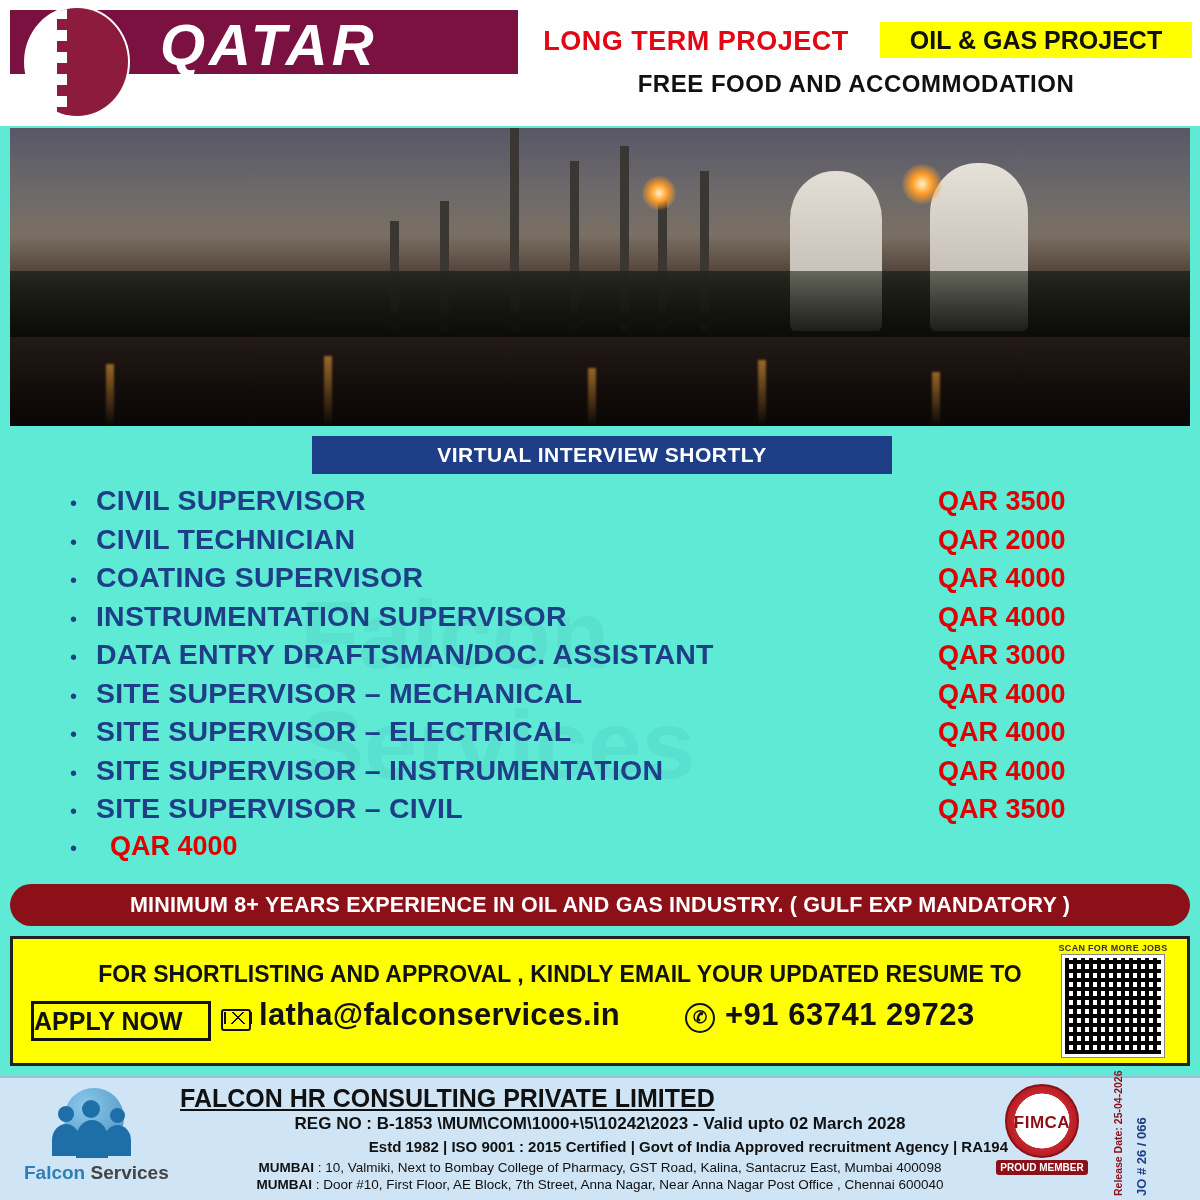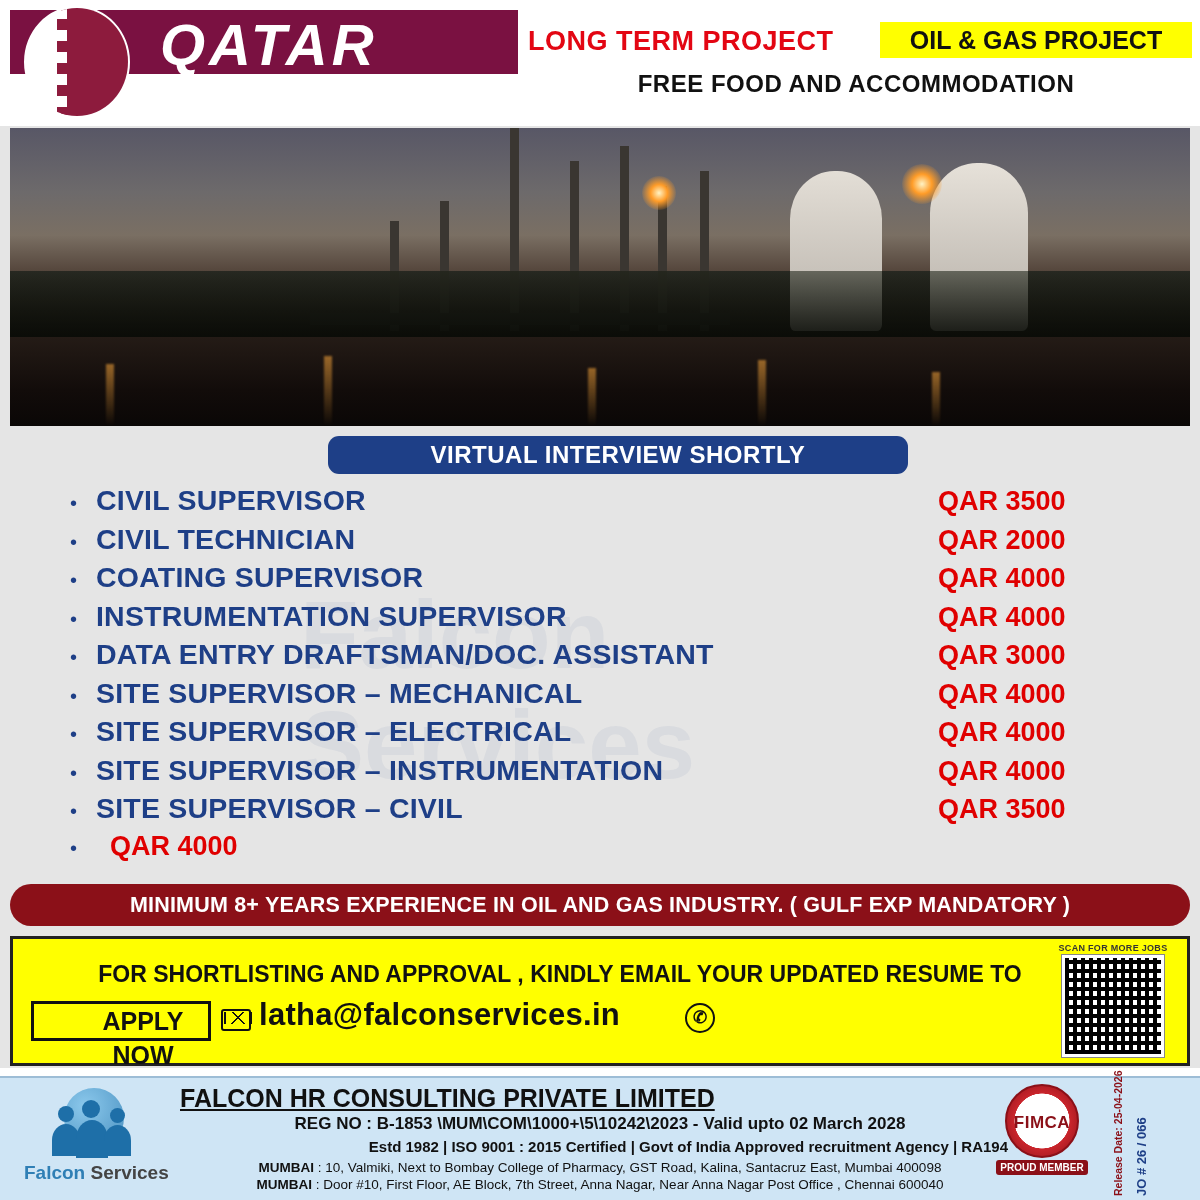--- a/index.html
+++ b/index.html
@@ -2,21 +2,21 @@
 <html><head>
 <meta charset="utf-8">
 <style>
   * { box-sizing: border-box; margin: 0; padding: 0; }
   body {
     width: 1200px; height: 1200px;
     font-family: "Liberation Sans", sans-serif;
     background: #ffffff;
     overflow: hidden;
   }
-  .poster { position: relative; width: 1200px; height: 1068px; background: #e5e5e5; }
+  .poster { position: relative; width: 1200px; height: 1200px; background: #5eead4; }
 
   
   .header { position: relative; height: 126px; width: 1200px; background: #ffffff; }
   .qatar-band {
     position: absolute; left: 8px; top: 8px; width: 512px; height: 68px;
     background: #7a1141; border: 2px solid #ffffff;
   }
   .qatar-text {
     position: absolute; left: 150px; top: 6px;
     font-size: 58px; font-weight: bold; font-style: italic;
@@ -27,21 +27,21 @@
     position: absolute; left: 24px; top: 6px; width: 106px; height: 112px;
     border-radius: 50%; overflow: hidden; border: 2px solid #ffffff;
     background: #ffffff; z-index: 5;
   }
   .flag-left { position: absolute; left: 0; top: 0; width: 34%; height: 100%; background: #ffffff; }
   .flag-right { position: absolute; right: 0; top: 0; width: 66%; height: 100%; background: #8d1b3d; }
   .flag-zig { position: absolute; left: 30%; top: 0; width: 10%; height: 100%; background:
      repeating-linear-gradient(to bottom, #ffffff 0 11px, #8d1b3d 11px 22px); }
 
   .ltp {
-    position: absolute; left: 528px; top: 26px; width: 336px; text-align: left;
+    position: absolute; left: 528px; top: 26px; width: 336px; text-align: center;
     color: #e30613; font-size: 27px; font-weight: bold; letter-spacing: .5px;
   }
   .ogp {
     position: absolute; left: 880px; top: 22px; width: 312px; height: 36px;
     background: #ffff00; color: #111111; font-size: 25px; font-weight: bold;
     text-align: center; line-height: 36px;
   }
   .ffa {
     position: absolute; left: 520px; top: 70px; width: 672px; text-align: center;
     color: #111111; font-size: 24px; font-weight: bold; letter-spacing: .5px;
@@ -65,23 +65,23 @@
   .water { position:absolute; left:0; bottom:0; width:100%; height:30%;
     background: linear-gradient(to bottom, #241b16 0%, #120c0a 60%, #0a0706 100%); }
   .treeline { position:absolute; left:0; bottom:28%; width:100%; height:24%;
     background: linear-gradient(to bottom, rgba(20,26,14,.55), rgba(8,10,6,.95)); }
   .lamp { position:absolute; border-radius:50%; background: radial-gradient(circle, #ffeab0 0%, #ffb347 28%, rgba(255,150,40,0) 72%); }
   .flare { position:absolute; border-radius:50%; background: radial-gradient(circle, #fff3c4 0%, #ff9c28 35%, rgba(255,120,20,0) 75%); }
   .refl { position:absolute; background: linear-gradient(to bottom, rgba(255,170,60,.55), rgba(255,140,40,0)); filter: blur(1px); }
 
   
   .vi-bar {
-    position: absolute; left: 328px; top: 436px; width: 580px; height: 38px;
-    background: #1e3f87; color: #ffffff; font-size: 24px; font-weight: bold;
-    text-align: center; line-height: 38px; letter-spacing: .5px; border-radius: 11px;
+    position: absolute; left: 312px; top: 436px; width: 580px; height: 38px;
+    background: #1e3f87; color: #ffffff; font-size: 21px; font-weight: bold;
+    text-align: center; line-height: 38px; letter-spacing: .5px;
   }
 
   
   .wm {
     position:absolute; left: 300px; top: 500px; width: 640px; height: 380px;
     color: rgba(30,63,135,.06); font-size: 96px; font-weight: bold;
     display:flex; align-items:center; justify-content:center; pointer-events:none;
   }
 
   
@@ -110,21 +110,21 @@
     position: absolute; left: 10px; top: 936px; width: 1180px; height: 130px;
     background: #ffff00; border: 3px solid #222222;
   }
   .apply-line1 {
     position: absolute; left: 42px; top: 22px; width: 1010px;
     color: #111111; font-size: 23px; font-weight: bold; text-align: center;
   }
   .apply-now {
     position: absolute; left: 18px; top: 62px; width: 180px; height: 40px;
     border: 3px solid #111111; color: #111111; font-size: 25px; font-weight: bold;
-    text-align: center; line-height: 34px; padding-left: 44px;
+    text-align: left; line-height: 34px;
   }
   .mail-icon {
     position: absolute; left: 208px; top: 70px; width: 30px; height: 22px;
     border: 2px solid #111; border-radius: 3px;
   }
   .mail-icon:after {
     content:""; position:absolute; left:1px; top:1px; width:24px; height:12px;
     border-left:2px solid #111; border-right:2px solid #111;
     transform: skewY(0deg);
     background: linear-gradient(135deg, transparent 46%, #111 47%, #111 50%, transparent 51%),
@@ -303,20 +303,21 @@
   </div>
 
   <div class="exp-bar">MINIMUM 8+ YEARS EXPERIENCE IN OIL AND GAS INDUSTRY. ( GULF EXP MANDATORY )</div>
 
   <div class="apply-box">
     <div class="apply-line1">FOR SHORTLISTING AND APPROVAL , KINDLY EMAIL YOUR UPDATED RESUME TO</div>
     <div class="apply-now">APPLY NOW</div>
     <div class="mail-icon"></div>
     <div class="email-text">latha@falconservices.in</div>
     <div class="wa-icon">✆</div>
+    <div class="phone-text">+91 63741 29723</div>
     <div class="qr-wrap">
       <div class="qr-label">SCAN FOR MORE JOBS</div>
       <div class="qr"></div>
     </div>
   </div>
 
   <div class="footer">
 
     <div class="logo-wrap">
       <div class="logo-globe"></div>

